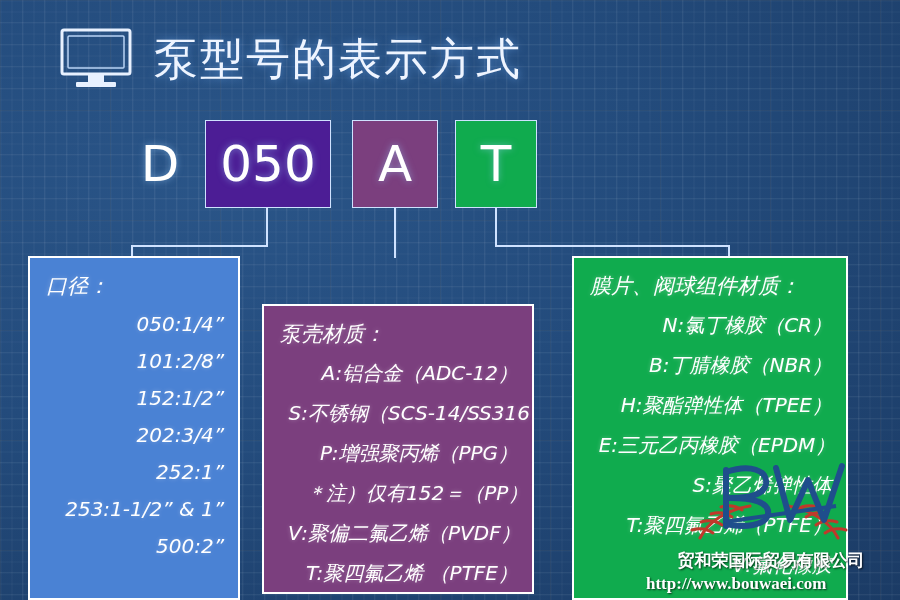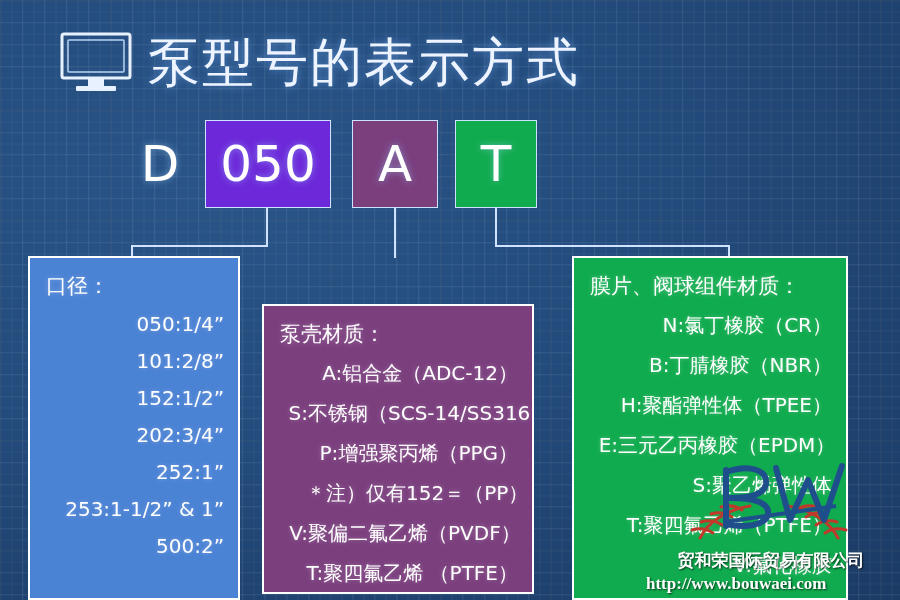--- a/index.html
+++ b/index.html
@@ -31,58 +31,59 @@
       11px 11px,
       11px 11px,
       100% 100%;
     pointer-events:none;
   }
 
   
   #header{position:absolute;left:60px;top:28px;display:flex;align-items:center;}
   #monitor-icon{width:72px;height:62px;position:relative;flex:0 0 auto;}
   #title{
-    margin-left:16px;
+    margin-left:22px;
     color:#eef4ff;
-    font-size:52px;
+    font-size:44px;
     letter-spacing:2px;
     font-family:"DejaVu Sans","Liberation Sans",sans-serif;
     font-weight:400;
     text-shadow:0 0 8px rgba(120,180,255,.55);
     white-space:nowrap;
   }
 
   
   .code-row{position:absolute;top:120px;left:0;height:90px;}
   .code-cell{
     position:absolute;top:0;
     display:flex;align-items:center;justify-content:center;
     color:#ffffff;
     font-size:50px;
     font-family:"DejaVu Sans","Liberation Sans",sans-serif;
     text-shadow:0 0 7px rgba(160,210,255,.5);
     box-sizing:border-box;
   }
   .code-cell.boxed{border:1px solid #cfe2ff;}
   #code-D{left:130px;width:60px;height:88px;}
-  #code-050{left:205px;width:126px;height:88px;background:#6d28d9;}
+  #code-050{left:205px;width:126px;height:88px;background:#4c1d95;}
   #code-A{left:352px;width:86px;height:88px;background:#7b3f7e;}
   #code-T{left:455px;width:82px;height:88px;background:#10ab4e;}
 
   
   .line{position:absolute;background:#cfe2ff;}
 
   
   .panel{
     position:absolute;
     border:2px solid #ffffff;
     box-sizing:border-box;
     color:#ffffff;
     padding:14px 14px 6px 16px;
     overflow:hidden;
+    font-style:italic;
   }
   .panel-title{
     font-size:21px;
     font-family:"DejaVu Sans","Liberation Sans",sans-serif;
     margin-bottom:12px;
     white-space:nowrap;
     text-shadow:0 0 5px rgba(255,255,255,.35);
   }
   .panel-row{
     font-size:20px;

